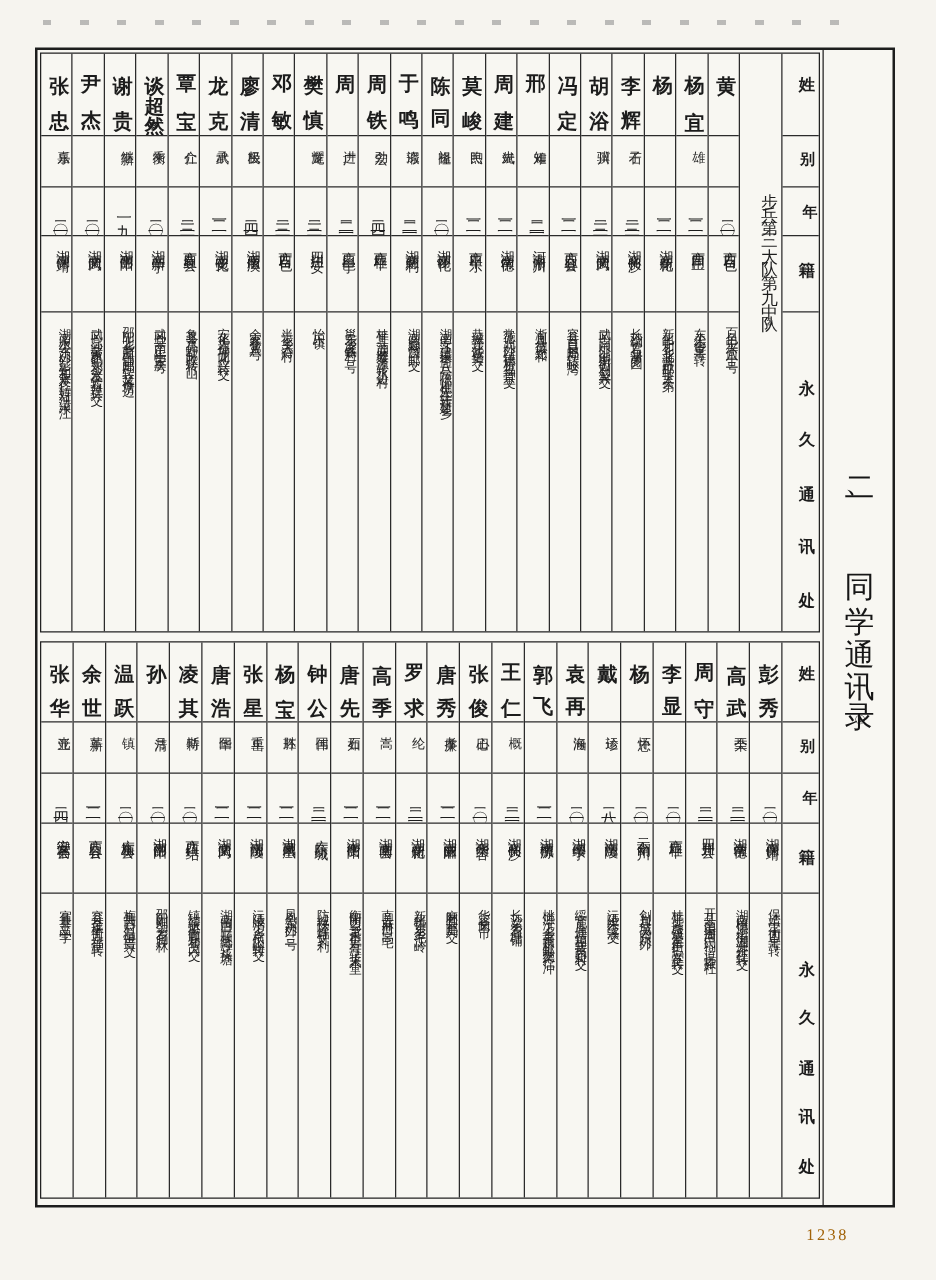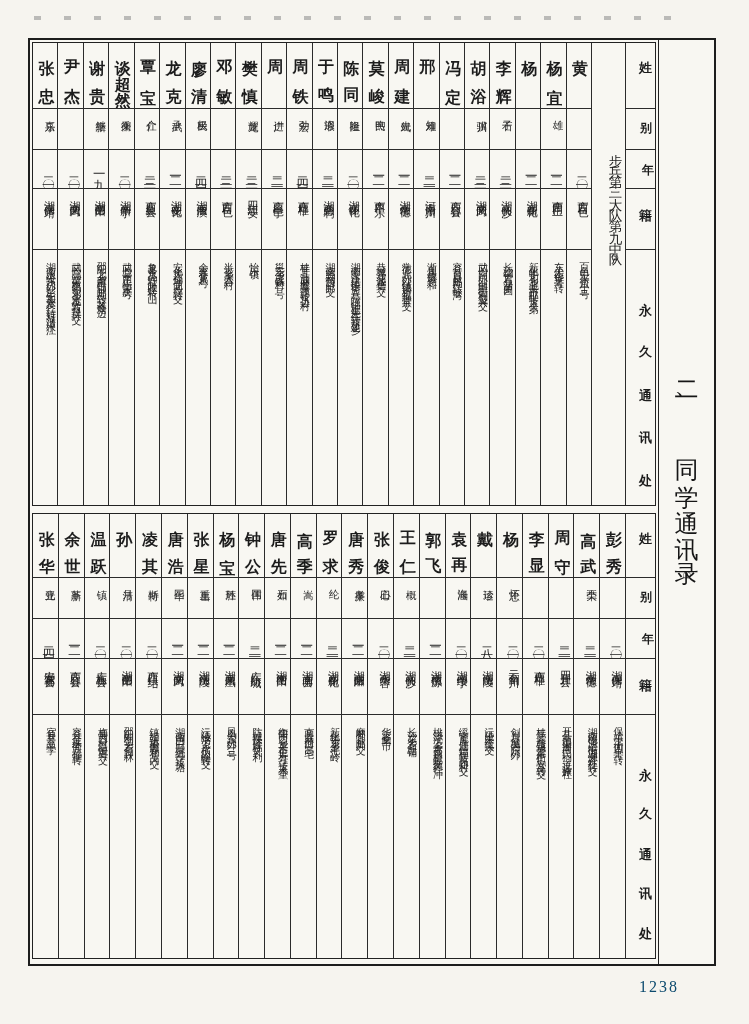--- a/index.html
+++ b/index.html
@@ -90,21 +90,21 @@
   }
   .title-text {
     writing-mode:vertical-rl; text-orientation:upright;
     font-size:24px; letter-spacing:26px; font-weight:500;
     color:#161616; margin-top:-60px;
   }
   .title-note { font-size:10px; letter-spacing:0; }
 
   .page-number {
     position:absolute; right:70px; bottom:28px;
-    font-size:16px; letter-spacing:2px; color:#0c4a6e;
+    font-size:13px; letter-spacing:2px; color:#a16207;
     font-family:"Liberation Serif",serif;
   }
 </style>
 </head>
 <body>
 
 <div class="artifact-strip"></div>
 
 <div class="sheet">
   <div class="grid-area">

